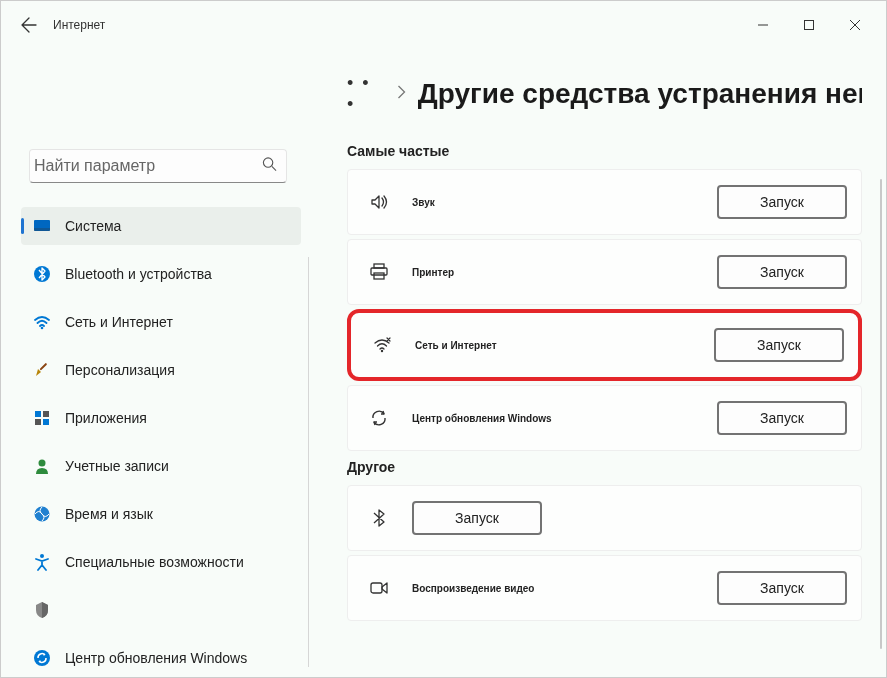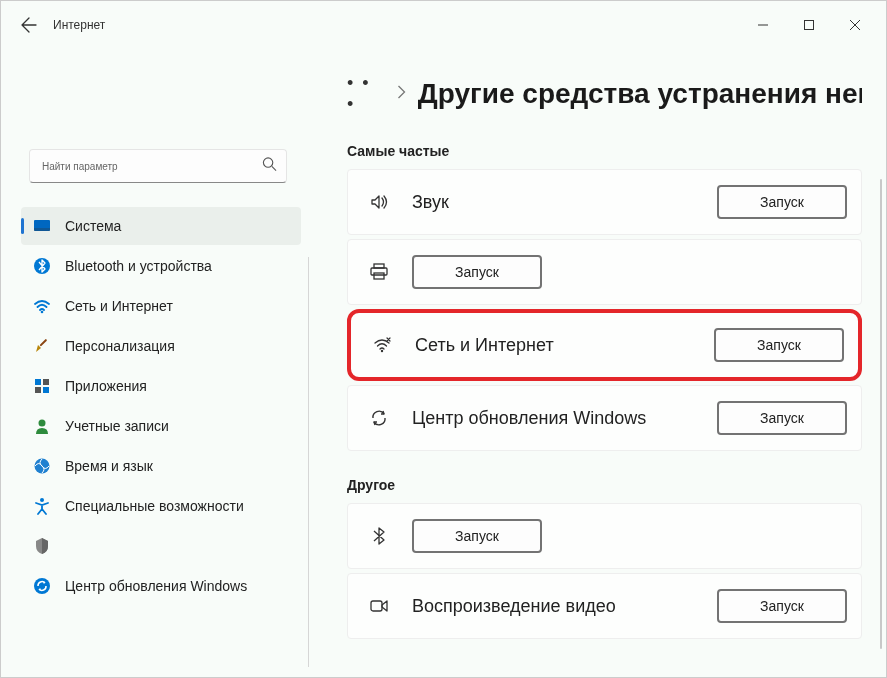--- a/index.html
+++ b/index.html
@@ -13,50 +13,50 @@
   .win-controls { margin-left: auto; display: flex; }
   .win-btn { width: 46px; height: 32px; display: flex; align-items: center; justify-content: center; cursor: pointer; }
   .win-btn svg { width: 10px; height: 10px; }
   
   
   .main { display: flex; height: calc(100% - 48px); }
   
   
   .sidebar { width: 310px; padding: 0 8px 0 20px; display: flex; flex-direction: column; position: relative; }
   .search-wrap { margin: 100px 16px 24px 8px; position: relative; }
-  .search { width: 100%; height: 34px; border: 1px solid #e5e5e5; border-bottom: 1px solid #888; border-radius: 4px; padding: 0 36px 0 12px; font-size: 10px; background: #fdfdfd; outline: none; }
+  .search { width: 100%; height: 34px; border: 1px solid #e5e5e5; border-bottom: 1px solid #888; border-radius: 4px; padding: 0 36px 0 4px; font-size: 16px; background: #fdfdfd; outline: none; }
   .search::placeholder { color: #666; }
   .search-icon { position: absolute; right: 10px; top: 50%; transform: translateY(-50%); pointer-events: none; }
   .search-icon svg { width: 15px; height: 15px; }
   
-  .nav { display: flex; flex-direction: column; gap: 2px; }
+  .nav { display: flex; flex-direction: column; gap: 10px; }
   .nav-item { display: flex; align-items: center; height: 38px; padding: 0 12px; border-radius: 4px; cursor: pointer; font-size: 14px; color: #222; position: relative; width: 280px; }
   .nav-item.active { background: #eaefeb; }
   .nav-item.active::before { content: ""; position: absolute; left: 0; top: 50%; transform: translateY(-50%); width: 3px; height: 16px; background: #1f74d1; border-radius: 2px; }
   .nav-icon { width: 18px; height: 18px; margin-right: 14px; display: flex; align-items: center; justify-content: center; flex-shrink: 0; }
   .nav-icon svg { width: 18px; height: 18px; }
   
   .sidebar-divider { position: absolute; right: 2px; top: 208px; bottom: 10px; width: 1px; background: #d6d6d6; }
   
   
   .content { flex: 1; padding: 24px 24px 0 36px; overflow: hidden; position: relative; }
   .breadcrumb { display: flex; align-items: center; gap: 12px; margin-bottom: 28px; }
   .bc-dots { font-size: 18px; color: #333; letter-spacing: 2px; cursor: pointer; }
   .bc-chev { color: #777; }
   .page-title { font-size: 28px; font-weight: 600; color: #1a1a1a; white-space: nowrap; overflow: hidden; }
   
   .section-title { font-size: 14px; font-weight: 600; color: #222; margin-bottom: 10px; margin-top: 10px; }
-  .section-title.second { margin-top: 26px; }
+  .section-title.second { margin-top: 8px; }
   
   .card-list { display: flex; flex-direction: column; gap: 4px; }
   .card { display: flex; align-items: center; height: 66px; background: #fdfefd; border: 1px solid #eeeeee; border-radius: 4px; padding: 0 14px 0 20px; }
   .card.highlight { border: 4px solid #e4262a; border-radius: 12px; height: 72px; }
   .card-icon { width: 22px; height: 22px; margin-right: 22px; display: flex; align-items: center; justify-content: center; flex-shrink: 0; }
   .card-icon svg { width: 20px; height: 20px; }
-  .card-label { font-size: 18px; color: #222; flex: 1; }
+  .card-label { font-size: 10px; color: #222; flex: 1; font-weight: bold; }
   .launch-btn { width: 130px; height: 34px; background: #fdfdfd; border: 2px solid #737373; border-radius: 4px; font-size: 14px; color: #222; cursor: pointer; display: flex; align-items: center; justify-content: center; }
   
   .content-scrollbar { position: absolute; right: 4px; top: 130px; width: 2px; height: 470px; background: #c8c8c8; border-radius: 2px; }
 </style>
 </head>
 <body>
 
 <div class="titlebar">
   <div class="back-btn">
     <svg viewBox="0 0 16 16">
@@ -217,20 +217,21 @@
         <button class="launch-btn">Запуск</button>
       </div>
       <div class="card">
         <span class="card-icon">
             <svg viewBox="0 0 20 20">
               <rect x="5" y="2" width="10" height="4" stroke="#333" stroke-width="1.3" fill="none"></rect>
               <rect x="2" y="6" width="16" height="7" rx="1" stroke="#333" stroke-width="1.3" fill="none"></rect>
               <rect x="5" y="11" width="10" height="6" stroke="#333" stroke-width="1.3" fill="none"></rect>
             </svg>
           </span>
+        <span class="card-label">Принтер</span>
         <button class="launch-btn">Запуск</button>
       </div>
       <div class="card highlight">
         <span class="card-icon">
             <svg viewBox="0 0 20 20">
               <path d="M3 8 Q10 2 17 8 M5.5 11 Q10 6.5 14.5 11 M8 14 Q10 12 12 14" stroke="#333" stroke-width="1.3" fill="none" stroke-linecap="round"></path>
               <circle cx="10" cy="16" r="1.2" fill="#333"></circle>
               <path d="M15 3 L18 6 M18 3 L15 6" stroke="#333" stroke-width="1.2" stroke-linecap="round"></path>
             </svg>
           </span>

